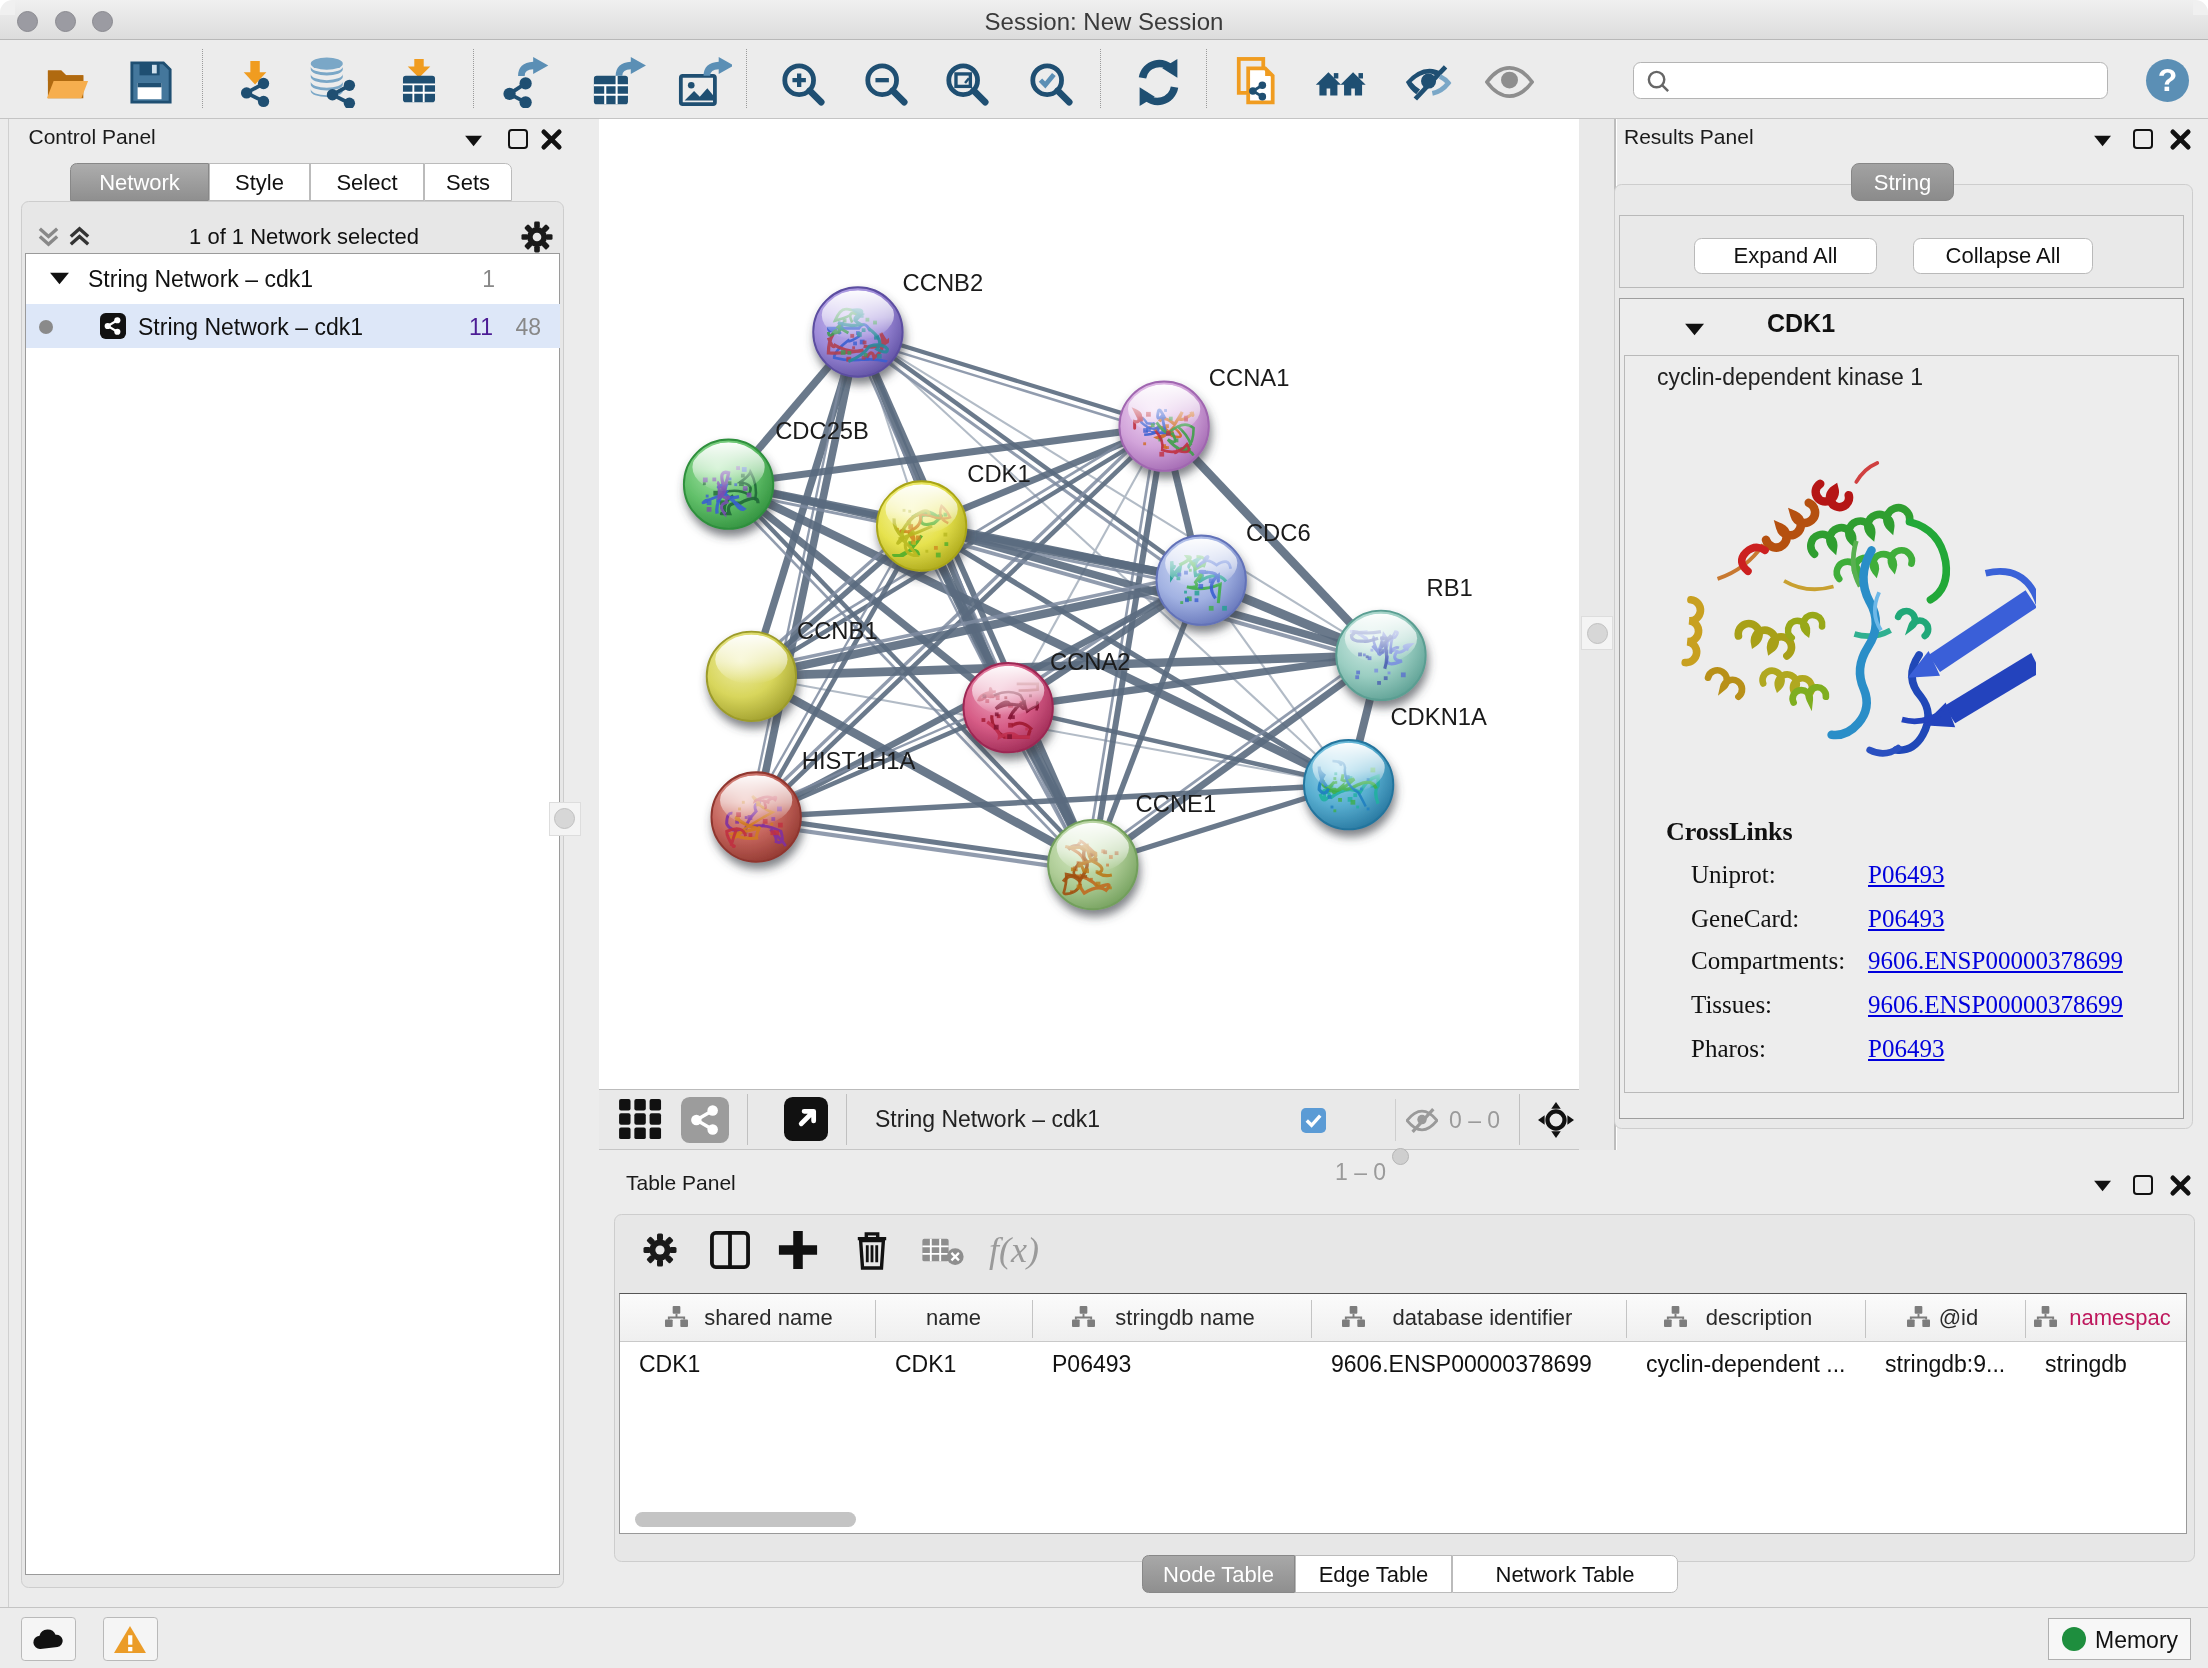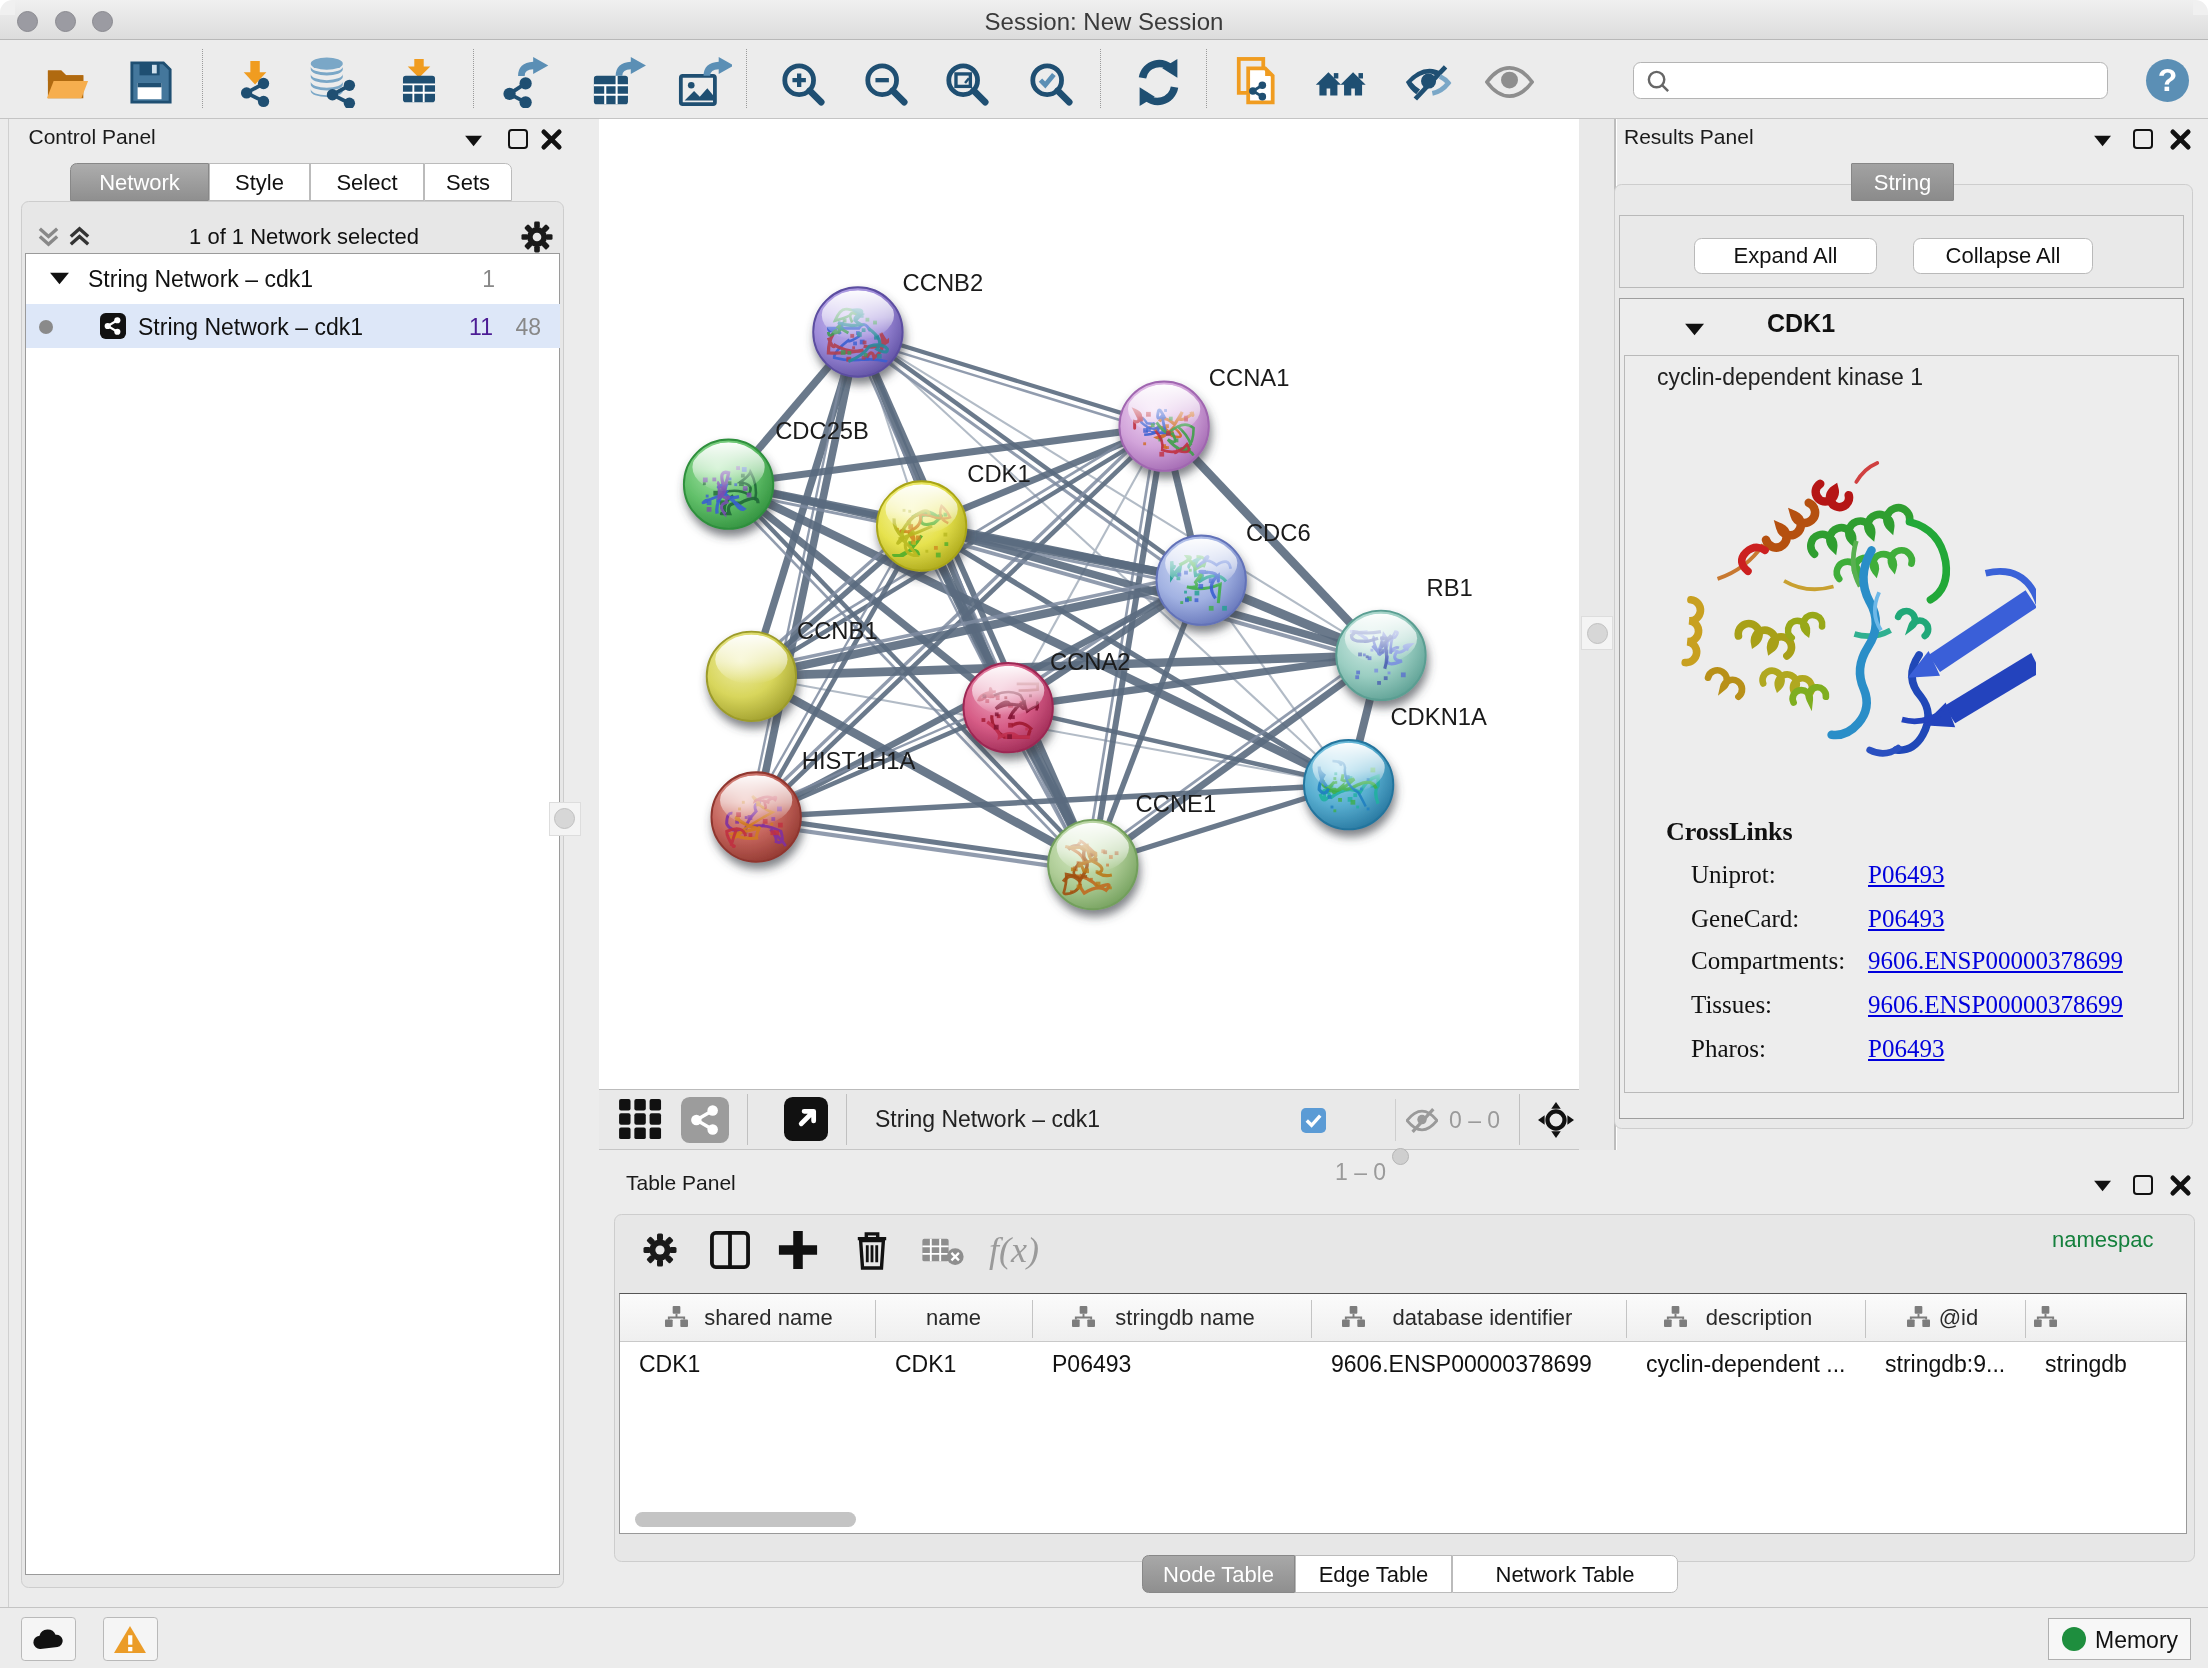--- a/index.html
+++ b/index.html
@@ -786,21 +786,21 @@
 
 <div class="abs panel-title" style="left:1624px;top:125px">Results Panel</div>
 <svg class="abs" style="left:2092px;top:133px" width="23" height="15" viewBox="0 0 24 16">
     <path d="M2 3 h18 l-9 11z" fill="#111"></path>
   </svg>
 <div class="abs" style="left:2133px;top:129px;width:20px;height:20px;border:2.9px solid #111;border-radius:3.8px"></div>
 <svg class="abs" style="left:2169px;top:128px" width="23" height="23" viewBox="0 0 24 24">
     <path d="M4 4 L20 20 M20 4 L4 20" stroke="#111" stroke-width="5" stroke-linecap="round"></path>
   </svg>
 <div class="abs" style="left:1614px;top:184px;width:579px;height:945px;background:#e9e9e9;border:1px solid #cdcdcd;border-radius:7.6px"></div>
-<div class="abs" style="left:1851px;top:163px;width:103px;height:38px;background:linear-gradient(#a2a2a2,#8b8b8b);border:1px solid #878787;border-radius:1px;color:#fff;text-align:center;line-height:38px;font-size:22px">String</div>
+<div class="abs" style="left:1851px;top:163px;width:103px;height:38px;background:linear-gradient(#a2a2a2,#8b8b8b);border:1px solid #878787;border-radius:8px;color:#fff;text-align:center;line-height:38px;font-size:22px">String</div>
 <div class="abs" style="left:1619px;top:215px;width:565px;height:73px;background:#e9e9e9;border:1px solid #b9b9b9"></div>
 <div class="wbtn" style="left:1694px;top:238px;width:183px;height:36px;line-height:34px">Expand All</div>
 <div class="wbtn" style="left:1913px;top:238px;width:180px;height:36px;line-height:34px">Collapse All</div>
 
 <div class="abs" style="left:1619px;top:298px;width:565px;height:821px;background:#ededed;border:1px solid #9e9e9e"></div>
 <svg class="abs" style="left:1683px;top:321px" width="25" height="17" viewBox="0 0 26 18">
     <path d="M2 3 h20 l-10 12z" fill="#111"></path>
   </svg>
 <div class="abs" style="left:1767px;top:309px;font-size:25px;font-weight:bold;color:#111">CDK1</div>
 <div class="abs" style="left:1624px;top:355px;width:555px;height:738px;background:#ededed;border:1px solid #b9b9b9"></div>
@@ -940,21 +940,21 @@
 <div class="abs" style="left:1865px;top:1305px;width:160px;text-align:center;font-size:22px;color:#2a2a2a;overflow:hidden"><span style="margin-left:27px">@id</span></div>
 <svg class="abs" style="left:1906px;top:1305px" width="25" height="23" viewBox="0 0 26 24">
     <g fill="#7d7d7d">
       <rect x="9" y="1" width="8" height="8" rx="1"></rect>
       <rect x="1" y="15" width="8" height="8" rx="1"></rect>
       <rect x="17" y="15" width="8" height="8" rx="1"></rect>
       <path d="M13 9 v4 M5 15 v-2 h16 v2" stroke="#7d7d7d" stroke-width="2" fill="none"></path>
     </g>
   </svg>
 <div class="abs" style="left:2025px;top:1300px;width:0;height:38px;border-left:1px solid #c4c4c4"></div>
-<div class="abs" style="left:2025px;top:1227px;width:163px;font-size:22px;color:#15803d;overflow:hidden"><span style="margin-left:27px">namespac</span></div>
+<div class="abs" style="left:2025px;top:1305px;width:163px;text-align:center;font-size:22px;color:#be185d;overflow:hidden"><span style="margin-left:27px">namespac</span></div>
 <svg class="abs" style="left:2033px;top:1305px" width="25" height="23" viewBox="0 0 26 24">
     <g fill="#7d7d7d">
       <rect x="9" y="1" width="8" height="8" rx="1"></rect>
       <rect x="1" y="15" width="8" height="8" rx="1"></rect>
       <rect x="17" y="15" width="8" height="8" rx="1"></rect>
       <path d="M13 9 v4 M5 15 v-2 h16 v2" stroke="#7d7d7d" stroke-width="2" fill="none"></path>
     </g>
   </svg>
 <div class="abs" style="left:639px;top:1351px;font-size:23px;color:#111">CDK1</div>
 <div class="abs" style="left:895px;top:1351px;font-size:23px;color:#111">CDK1</div>

